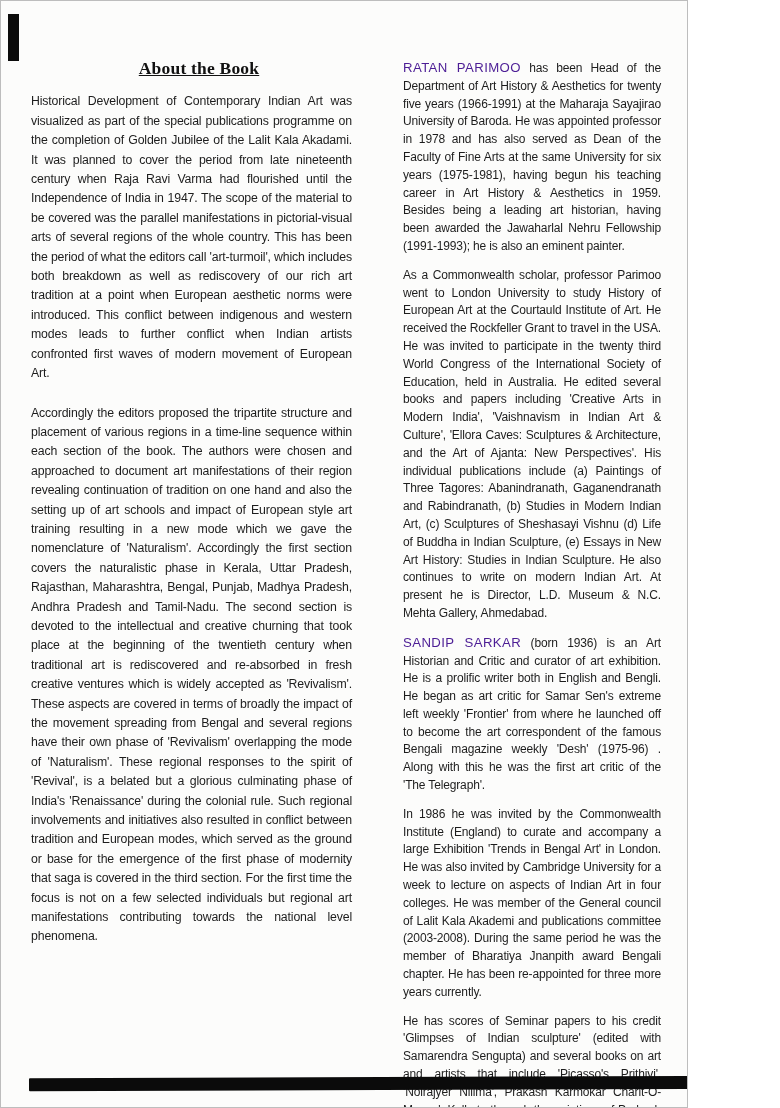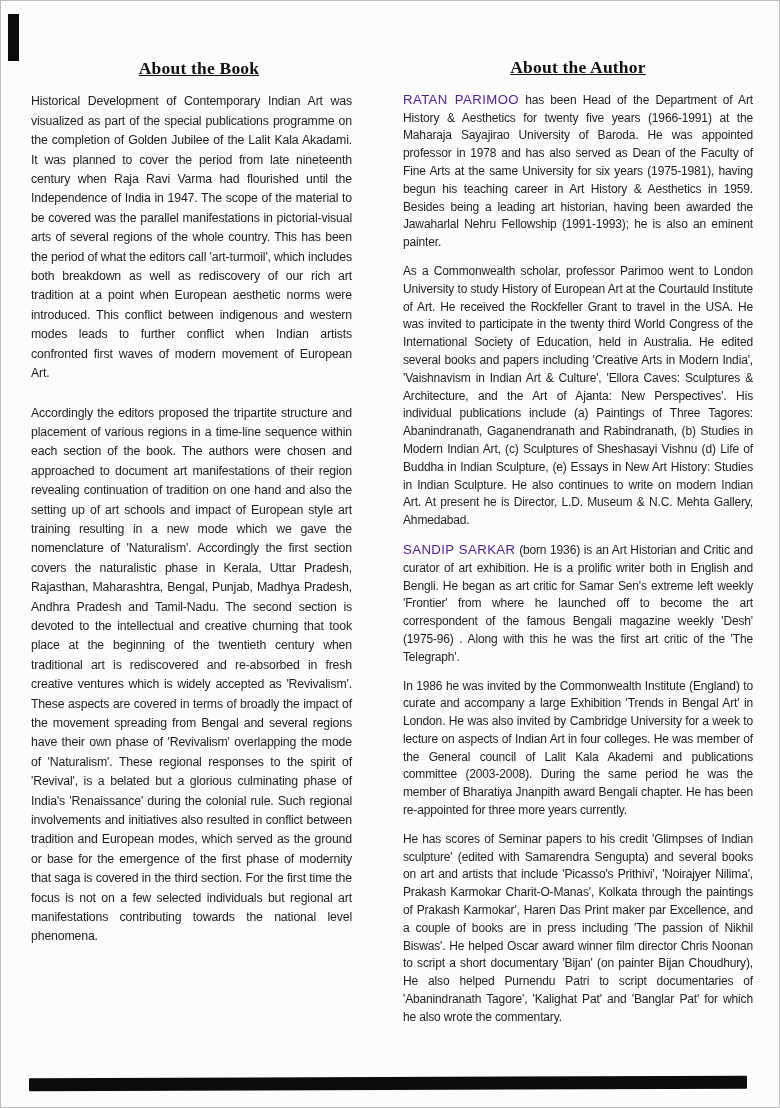--- a/index.html
+++ b/index.html
@@ -1,18 +1,18 @@
 <!DOCTYPE html>
 <html><head>
 <meta charset="utf-8">
 <style>
   html, body { margin: 0; padding: 0; background: #ffffff; }
   .page {
     position: relative;
-    width: 780px;
+    width: 688px;
     height: 1108px;
     box-sizing: border-box;
     background: #fcfcfb;
     border: 1px solid #bdbdbd;
     overflow: hidden;
     font-family: "Liberation Sans", sans-serif;
     color: #1d1d1d;
   }
   .columns {
     display: flex;
@@ -72,21 +72,20 @@
 
   <div class="columns">
 
     <div class="col col-left">
       <h2>About the Book</h2>
       <p>Historical Development of Contemporary Indian Art was visualized as part of the special publications programme on the completion of Golden Jubilee of the Lalit Kala Akadami. It was planned to cover the period from late nineteenth century when Raja Ravi Varma had flourished until the Independence of India in 1947. The scope of the material to be covered was the parallel manifestations in pictorial-visual arts of several regions of the whole country. This has been the period of what the editors call 'art-turmoil', which includes both breakdown as well as rediscovery of our rich art tradition at a point when European aesthetic norms were introduced. This conflict between indigenous and western modes leads to further conflict when Indian artists confronted first waves of modern movement of European Art.</p>
       <p>Accordingly the editors proposed the tripartite structure and placement of various regions in a time-line sequence within each section of the book. The authors were chosen and approached to document art manifestations of their region revealing continuation of tradition on one hand and also the setting up of art schools and impact of European style art training resulting in a new mode which we gave the nomenclature of 'Naturalism'. Accordingly the first section covers the naturalistic phase in Kerala, Uttar Pradesh, Rajasthan, Maharashtra, Bengal, Punjab, Madhya Pradesh, Andhra Pradesh and Tamil-Nadu. The second section is devoted to the intellectual and creative churning that took place at the beginning of the twentieth century when traditional art is rediscovered and re-absorbed in fresh creative ventures which is widely accepted as 'Revivalism'. These aspects are covered in terms of broadly the impact of the movement spreading from Bengal and several regions have their own phase of 'Revivalism' overlapping the mode of 'Naturalism'. These regional responses to the spirit of 'Revival', is a belated but a glorious culminating phase of India's 'Renaissance' during the colonial rule. Such regional involvements and initiatives also resulted in conflict between tradition and European modes, which served as the ground or base for the emergence of the first phase of modernity that saga is covered in the third section. For the first time the focus is not on a few selected individuals but regional art manifestations contributing towards the national level phenomena.</p>
     </div>
 
     <div class="col col-right">
-      <h2>About the Author</h2>
 
       <p><span class="lead">RATAN PARIMOO</span><span> has been Head of the Department of Art History &amp; Aesthetics for twenty five years (1966-1991) at the Maharaja Sayajirao University of Baroda. He was appointed professor in 1978 and has also served as Dean of the Faculty of Fine Arts at the same University for six years (1975-1981), having begun his teaching career in Art History &amp; Aesthetics in 1959. Besides being a leading art historian, having been awarded the Jawaharlal Nehru Fellowship (1991-1993); he is also an eminent painter.</span></p>
 
       <p><span>As a Commonwealth scholar, professor Parimoo went to London University to study History of European Art at the Courtauld Institute of Art. He received the Rockfeller Grant to travel in the USA. He was invited to participate in the twenty third World Congress of the International Society of Education, held in Australia. He edited several books and papers including 'Creative Arts in Modern India', 'Vaishnavism in Indian Art &amp; Culture', 'Ellora Caves: Sculptures &amp; Architecture, and the Art of Ajanta: New Perspectives'. His individual publications include (a) Paintings of Three Tagores: Abanindranath, Gaganendranath and Rabindranath, (b) Studies in Modern Indian Art, (c) Sculptures of Sheshasayi Vishnu (d) Life of Buddha in Indian Sculpture, (e) Essays in New Art History: Studies in Indian Sculpture. He also continues to write on modern Indian Art. At present he is Director, L.D. Museum &amp; N.C. Mehta Gallery, Ahmedabad.</span></p>
 
       <p><span class="lead">SANDIP SARKAR</span><span> (born 1936) is an Art Historian and Critic and curator of art exhibition. He is a prolific writer both in English and Bengli. He began as art critic for Samar Sen's extreme left weekly 'Frontier' from where he launched off to become the art correspondent of the famous Bengali magazine weekly 'Desh' (1975-96) . Along with this he was the first art critic of the 'The Telegraph'.</span></p>
 
       <p><span>In 1986 he was invited by the Commonwealth Institute (England) to curate and accompany a large Exhibition 'Trends in Bengal Art' in London.  He was also invited by Cambridge University for a week to lecture on aspects of Indian Art in four colleges. He was member of the General council of Lalit Kala Akademi and publications committee (2003-2008). During the same period he was the member of Bharatiya Jnanpith award Bengali chapter. He has been re-appointed for three more years currently.</span></p>
 
       <p><span>He has scores of Seminar papers to his credit 'Glimpses of Indian sculpture' (edited with Samarendra Sengupta) and several books on art and artists that include 'Picasso's Prithivi', 'Noirajyer Nilima', Prakash Karmokar Charit-O-Manas', Kolkata through the paintings of Prakash Karmokar', Haren Das Print maker par Excellence, and a couple of books are in press including 'The passion of Nikhil Biswas'. He helped Oscar award winner film director Chris Noonan to script a short documentary 'Bijan' (on painter Bijan Choudhury), He also helped Purnendu Patri to script documentaries of 'Abanindranath Tagore', 'Kalighat Pat' and 'Banglar Pat' for which he also wrote the commentary.</span></p>

